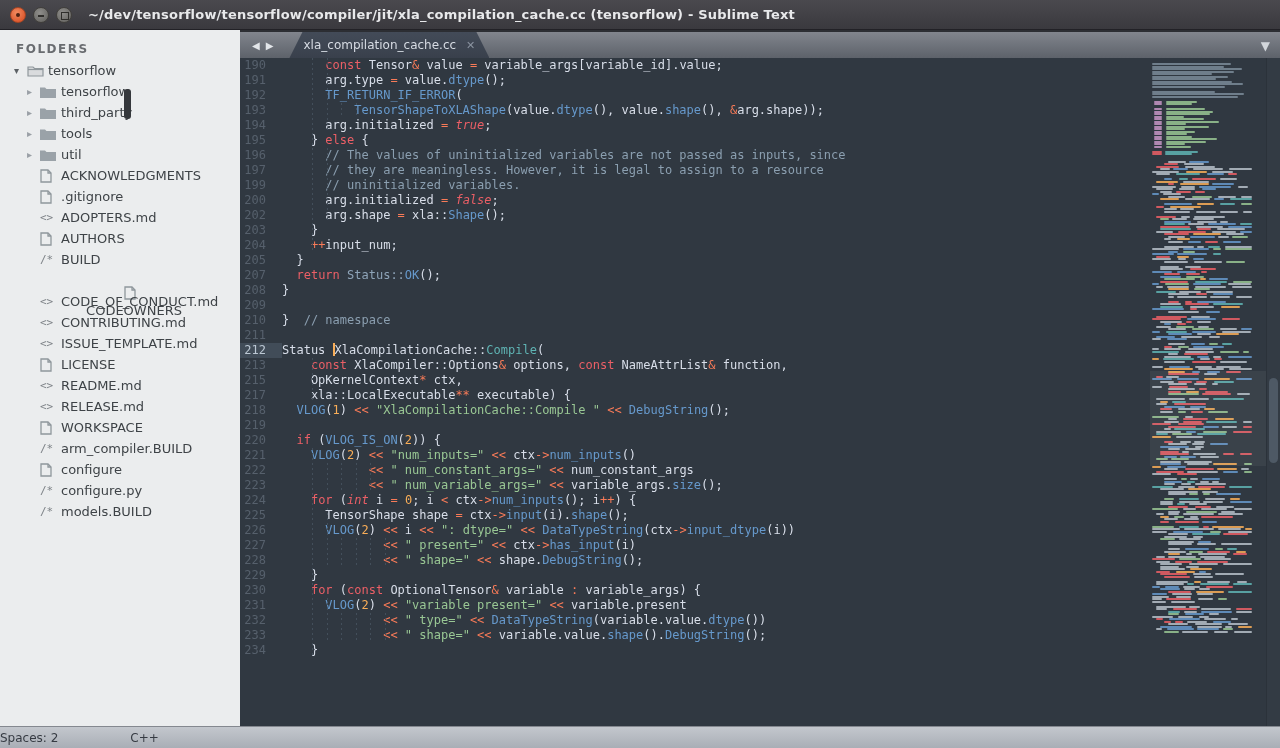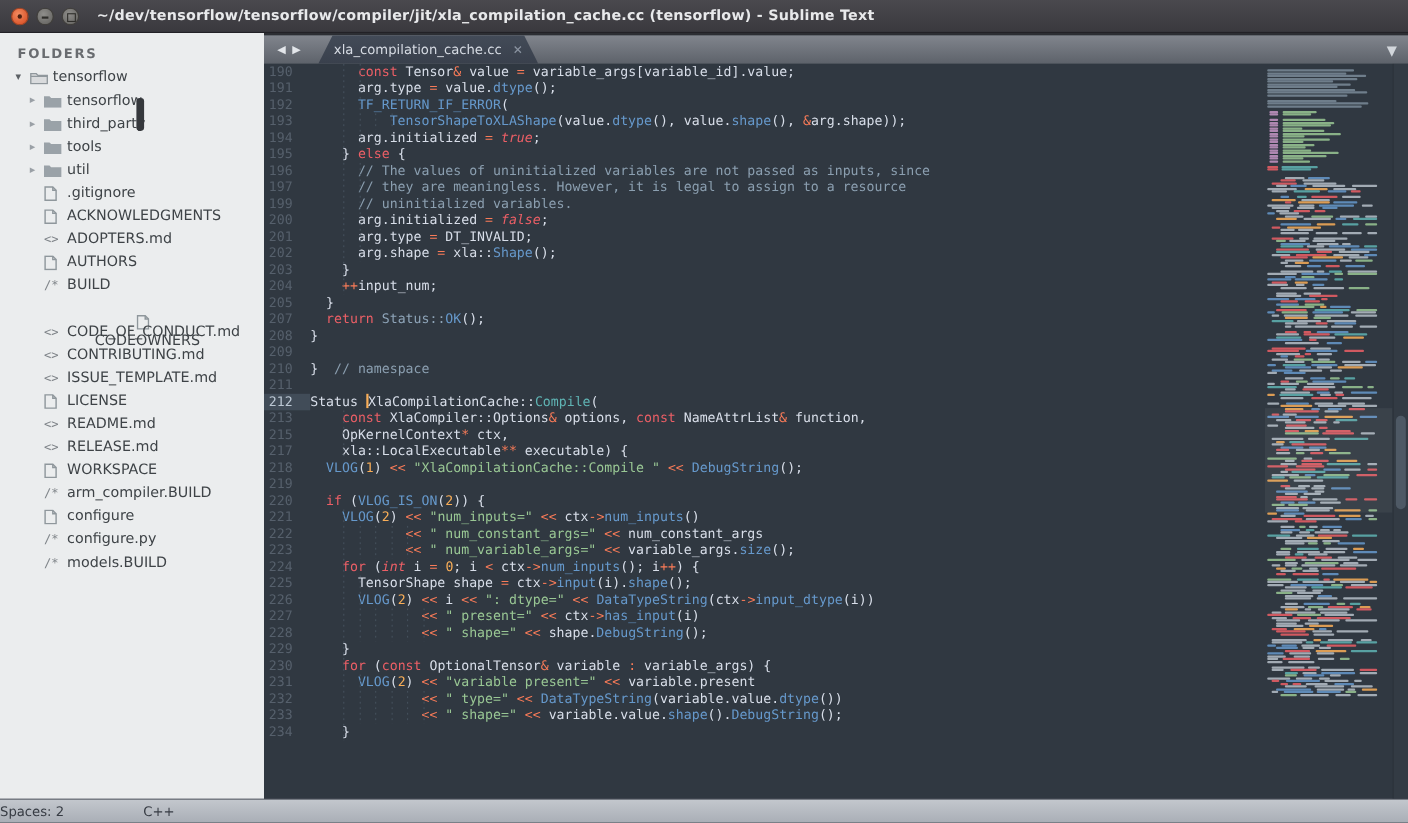--- a/index.html
+++ b/index.html
@@ -164,31 +164,31 @@
             <span class="tlabel">util</span>
           </div>
           <div class="tree-row" style="padding-left: 27px;">
             <span class="tri"></span>
             <span class="ticon">
               <svg width="12" height="14" viewBox="0 0 12 14">
                 <path d="M1 1 h7 l3 3 v9 H1 z" fill="none" stroke="#8f979c" stroke-width="1.3"></path>
                 <path d="M8 1 v3 h3" fill="none" stroke="#8f979c" stroke-width="1.3"></path>
               </svg>
             </span>
-            <span class="tlabel">.gitignore</span>
+            <span class="tlabel">ACKNOWLEDGMENTS</span>
           </div>
           <div class="tree-row" style="padding-left: 27px;">
             <span class="tri"></span>
             <span class="ticon">
               <svg width="12" height="14" viewBox="0 0 12 14">
                 <path d="M1 1 h7 l3 3 v9 H1 z" fill="none" stroke="#8f979c" stroke-width="1.3"></path>
                 <path d="M8 1 v3 h3" fill="none" stroke="#8f979c" stroke-width="1.3"></path>
               </svg>
             </span>
-            <span class="tlabel">ACKNOWLEDGMENTS</span>
+            <span class="tlabel">.gitignore</span>
           </div>
           <div class="tree-row" style="padding-left: 27px;">
             <span class="tri"></span>
             <span class="ticon ticon-txt">&lt;&gt;</span>
             <span class="tlabel">ADOPTERS.md</span>
           </div>
           <div class="tree-row" style="padding-left: 27px;">
             <span class="tri"></span>
             <span class="ticon">
               <svg width="12" height="14" viewBox="0 0 12 14">
@@ -305,21 +305,20 @@
             <div class="code-line"><span class="gut">190</span><span class="guide" style="left: 72.46px;"></span><span class="guide" style="left: 86.92px;"></span><span class="tk-p">      </span><span class="tk-kw">const</span><span class="tk-p"> Tensor</span><span class="tk-op">&amp;</span><span class="tk-p"> value </span><span class="tk-op">=</span><span class="tk-p"> variable_args[variable_id].value;</span></div>
             <div class="code-line"><span class="gut">191</span><span class="guide" style="left: 72.46px;"></span><span class="guide" style="left: 86.92px;"></span><span class="tk-p">      arg.type </span><span class="tk-op">=</span><span class="tk-p"> value.</span><span class="tk-fn">dtype</span><span class="tk-p">();</span></div>
             <div class="code-line"><span class="gut">192</span><span class="guide" style="left: 72.46px;"></span><span class="guide" style="left: 86.92px;"></span><span class="tk-p">      </span><span class="tk-fn">TF_RETURN_IF_ERROR</span><span class="tk-p">(</span></div>
             <div class="code-line"><span class="gut">193</span><span class="guide" style="left: 72.46px;"></span><span class="guide" style="left: 86.92px;"></span><span class="guide" style="left: 101.38px;"></span><span class="guide" style="left: 115.84px;"></span><span class="tk-p">          </span><span class="tk-fn">TensorShapeToXLAShape</span><span class="tk-p">(value.</span><span class="tk-fn">dtype</span><span class="tk-p">(), value.</span><span class="tk-fn">shape</span><span class="tk-p">(), </span><span class="tk-op">&amp;</span><span class="tk-p">arg.shape));</span></div>
             <div class="code-line"><span class="gut">194</span><span class="guide" style="left: 72.46px;"></span><span class="guide" style="left: 86.92px;"></span><span class="tk-p">      arg.initialized </span><span class="tk-op">=</span><span class="tk-p"> </span><span class="tk-ki">true</span><span class="tk-p">;</span></div>
             <div class="code-line"><span class="gut">195</span><span class="guide" style="left: 72.46px;"></span><span class="tk-p">    } </span><span class="tk-kw">else</span><span class="tk-p"> {</span></div>
             <div class="code-line"><span class="gut">196</span><span class="guide" style="left: 72.46px;"></span><span class="guide" style="left: 86.92px;"></span><span class="tk-com">      // The values of uninitialized variables are not passed as inputs, since</span></div>
             <div class="code-line"><span class="gut">197</span><span class="guide" style="left: 72.46px;"></span><span class="guide" style="left: 86.92px;"></span><span class="tk-com">      // they are meaningless. However, it is legal to assign to a resource</span></div>
             <div class="code-line"><span class="gut">199</span><span class="guide" style="left: 72.46px;"></span><span class="guide" style="left: 86.92px;"></span><span class="tk-com">      // uninitialized variables.</span></div>
             <div class="code-line"><span class="gut">200</span><span class="guide" style="left: 72.46px;"></span><span class="guide" style="left: 86.92px;"></span><span class="tk-p">      arg.initialized </span><span class="tk-op">=</span><span class="tk-p"> </span><span class="tk-ki">false</span><span class="tk-p">;</span></div>
-            <div class="code-line"><span class="gut">201</span><span class="guide" style="left: 72.46px;"></span><span class="guide" style="left: 86.92px;"></span><span class="tk-p">      arg.type </span><span class="tk-op">=</span><span class="tk-p"> DT_INVALID;</span></div>
             <div class="code-line"><span class="gut">202</span><span class="guide" style="left: 72.46px;"></span><span class="guide" style="left: 86.92px;"></span><span class="tk-p">      arg.shape </span><span class="tk-op">=</span><span class="tk-p"> xla::</span><span class="tk-fn">Shape</span><span class="tk-p">();</span></div>
             <div class="code-line"><span class="gut">203</span><span class="guide" style="left: 72.46px;"></span><span class="tk-p">    }</span></div>
             <div class="code-line"><span class="gut">204</span><span class="guide" style="left: 72.46px;"></span><span class="tk-p">    </span><span class="tk-op">++</span><span class="tk-p">input_num;</span></div>
             <div class="code-line"><span class="gut">205</span><span class="tk-p">  }</span></div>
             <div class="code-line"><span class="gut">207</span><span class="tk-p">  </span><span class="tk-kw">return</span><span class="tk-p"> </span><span class="tk-ns">Status::</span><span class="tk-fn">OK</span><span class="tk-p">();</span></div>
             <div class="code-line"><span class="gut">208</span><span class="tk-p">}</span></div>
             <div class="code-line"><span class="gut">209</span></div>
             <div class="code-line"><span class="gut">210</span><span class="tk-p">}  </span><span class="tk-com">// namespace</span></div>
             <div class="code-line"><span class="gut">211</span></div>
             <div class="code-line cur"><span class="gut">212</span><span class="tk-p">Status </span><span class="caret"></span><span class="tk-p">XlaCompilationCache::</span><span class="tk-ent">Compile</span><span class="tk-p">(</span></div>

